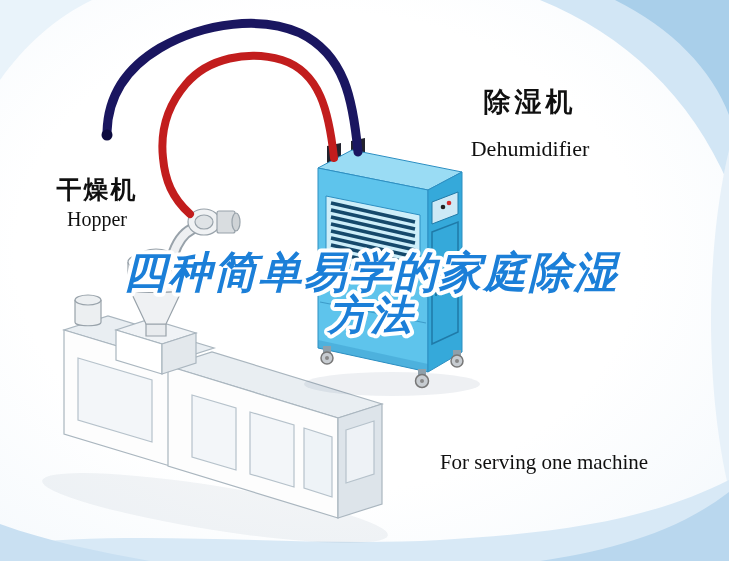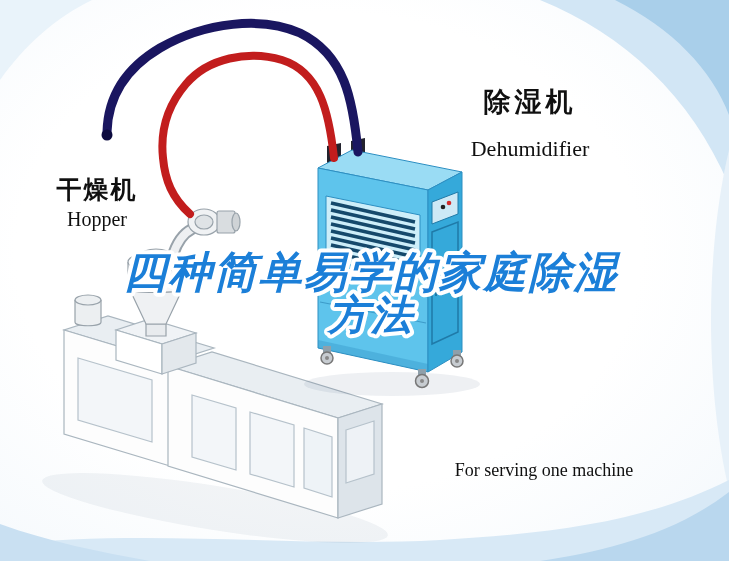--- a/index.html
+++ b/index.html
@@ -13,21 +13,21 @@
   .cn{font-family:"Liberation Sans",sans-serif;font-weight:bold;line-height:1.1;}
   .en{font-family:"Liberation Serif",serif;line-height:1.15;}
   #label-dehumidifier{left:438px;top:88px;width:184px;}
   #label-dehumidifier .cn{font-size:27px;letter-spacing:4px;}
   #label-dehumidifier .en{font-size:22px;margin-top:18px;}
   #label-hopper{left:38px;top:176px;width:118px;}
   #label-hopper .cn{font-size:25px;letter-spacing:2px;}
   #label-hopper .en{font-size:20px;margin-top:4px;}
   #caption-system{left:396px;top:450px;width:296px;}
   #caption-system .cn{font-size:29px;letter-spacing:1px;}
-  #caption-system .en{font-size:18px;margin-top:10px;}
+  #caption-system .en{font-size:21px;margin-top:0;}
 </style>
 </head>
 <body>
 
 <div class="canvas">
 
   <svg width="729" height="561" viewBox="0 0 729 561">
 
     <g>
       <path d="M 540 0 C 625 35 690 95 729 185 L 729 0 Z" fill="#d2e6f5"></path>

